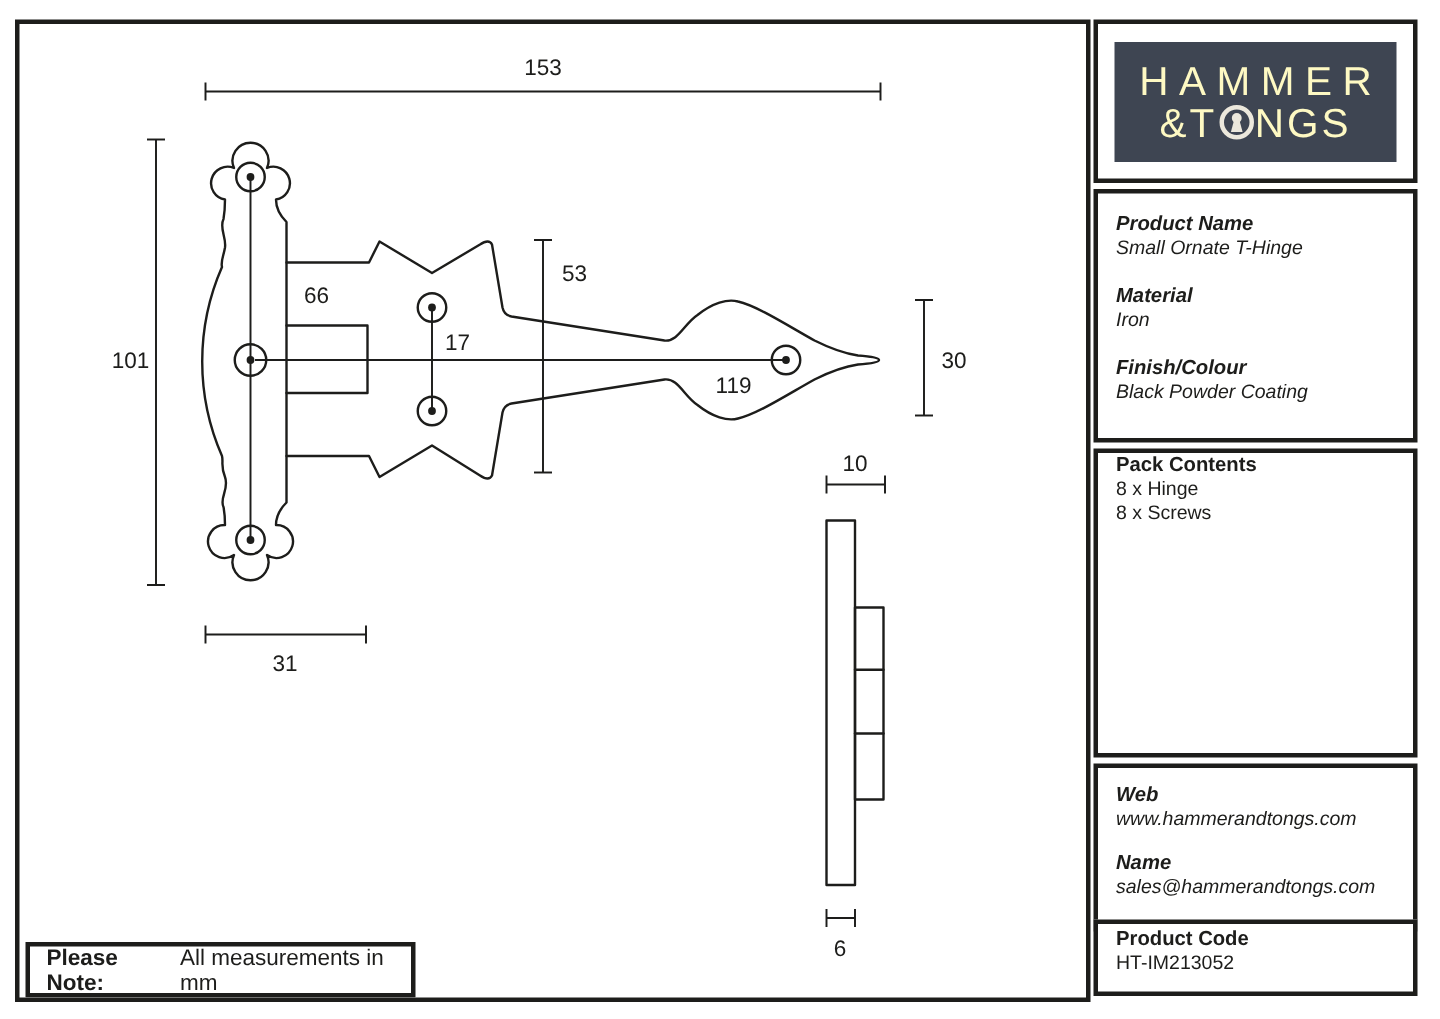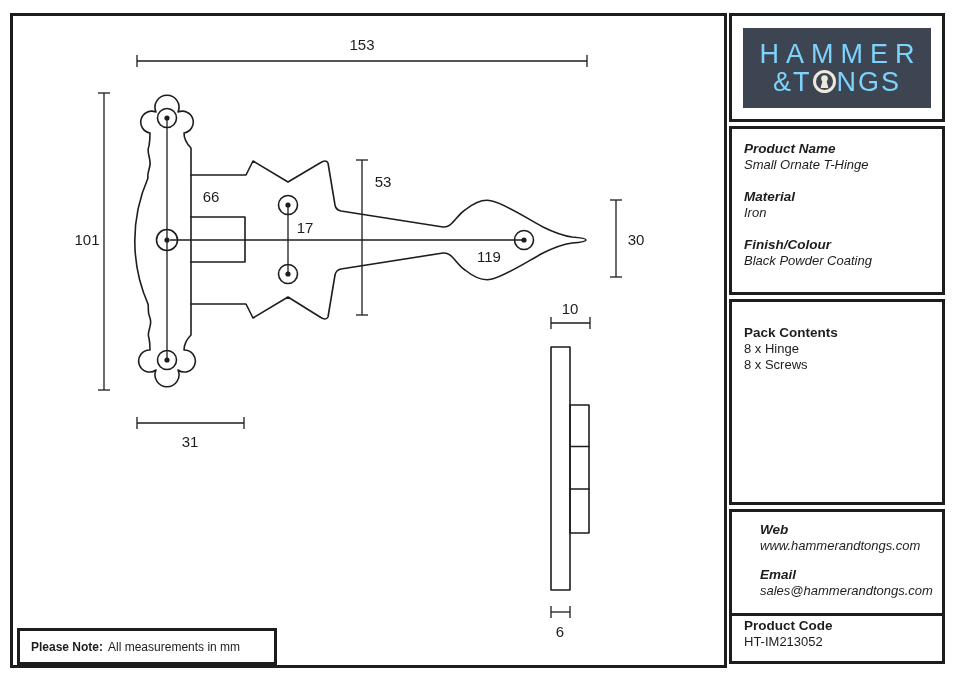--- a/index.html
+++ b/index.html
@@ -4,34 +4,34 @@
 <style>
   html,body{margin:0;padding:0;background:#ffffff;}
   *{box-sizing:border-box;}
   .page{position:relative;width:960px;height:679px;background:#ffffff;overflow:hidden;
         font-family:"Liberation Sans",sans-serif;color:#1d1d1b;}
   .frame{position:absolute;border:3px solid #1d1d1b;background:transparent;}
   .main-frame{left:10px;top:13px;width:717px;height:655px;}
   .sbox{position:absolute;left:729px;width:216px;border:3px solid #1d1d1b;background:#fff;}
   .logo-box{top:13px;height:109px;display:flex;align-items:center;justify-content:center;}
   .logo-inner{width:188px;height:80px;background:#3e4552;display:flex;flex-direction:column;
-              align-items:center;justify-content:center;color:#7dd3fc;}
+              align-items:center;justify-content:center;color:#fef9c3;}
   .logo-line1{font-size:27px;letter-spacing:7px;line-height:28px;margin-left:7px;}
   .logo-line2{font-size:27px;letter-spacing:2px;line-height:28px;display:flex;align-items:center;}
   .keyhole-o{display:inline-flex;width:23px;height:23px;border:3px solid #ece8dc;border-radius:50%;
              align-items:center;justify-content:center;margin:0 1px;}
   .info-box{top:126px;height:169px;padding:12px 12px;}
-  .pack-box{top:299px;height:206px;padding:23px 12px;}
-  .contact-box{top:509px;height:112px;padding:10px 28px;}
+  .pack-box{top:299px;height:206px;padding:0 12px;}
+  .contact-box{top:509px;height:112px;padding:10px 12px;}
   .code-box{top:613px;height:51px;padding:2px 12px;}
   .grp{margin-bottom:16px;font-style:italic;}
   .lbl{font-weight:bold;font-size:13.5px;line-height:16px;}
   .val{font-size:13px;line-height:16px;}
   .note-box{position:absolute;left:17px;top:628px;width:260px;height:37px;border:3px solid #1d1d1b;
-            display:flex;align-items:center;padding-left:11px;font-size:12px;background:#fff;}
+            display:flex;align-items:center;padding-left:11px;font-size:15px;background:#fff;}
   .note-box b{margin-right:5px;}
   svg.draw{position:absolute;left:0;top:0;}
   .ln{fill:none;stroke:#1d1d1b;stroke-width:1.6;stroke-linejoin:round;stroke-linecap:round;}
   .dim{fill:none;stroke:#1d1d1b;stroke-width:1.3;stroke-linecap:butt;}
   .dot{fill:#1d1d1b;stroke:none;}
   .dimtxt{font-family:"Liberation Sans",sans-serif;font-size:15px;fill:#1d1d1b;text-anchor:middle;}
 </style>
 </head>
 <body>
 
@@ -194,21 +194,21 @@
     <div class="val">8 x Hinge</div>
     <div class="val">8 x Screws</div>
   </div>
 
   <div class="sbox contact-box">
     <div class="grp" style="margin-bottom:13px;">
       <div class="lbl">Web</div>
       <div class="val">www.hammerandtongs.com</div>
     </div>
     <div class="grp">
-      <div class="lbl">Email</div>
+      <div class="lbl">Name</div>
       <div class="val">sales@hammerandtongs.com</div>
     </div>
   </div>
 
   <div class="sbox code-box">
     <div class="lbl">Product Code</div>
     <div class="val">HT-IM213052</div>
   </div>
 
 </div>

